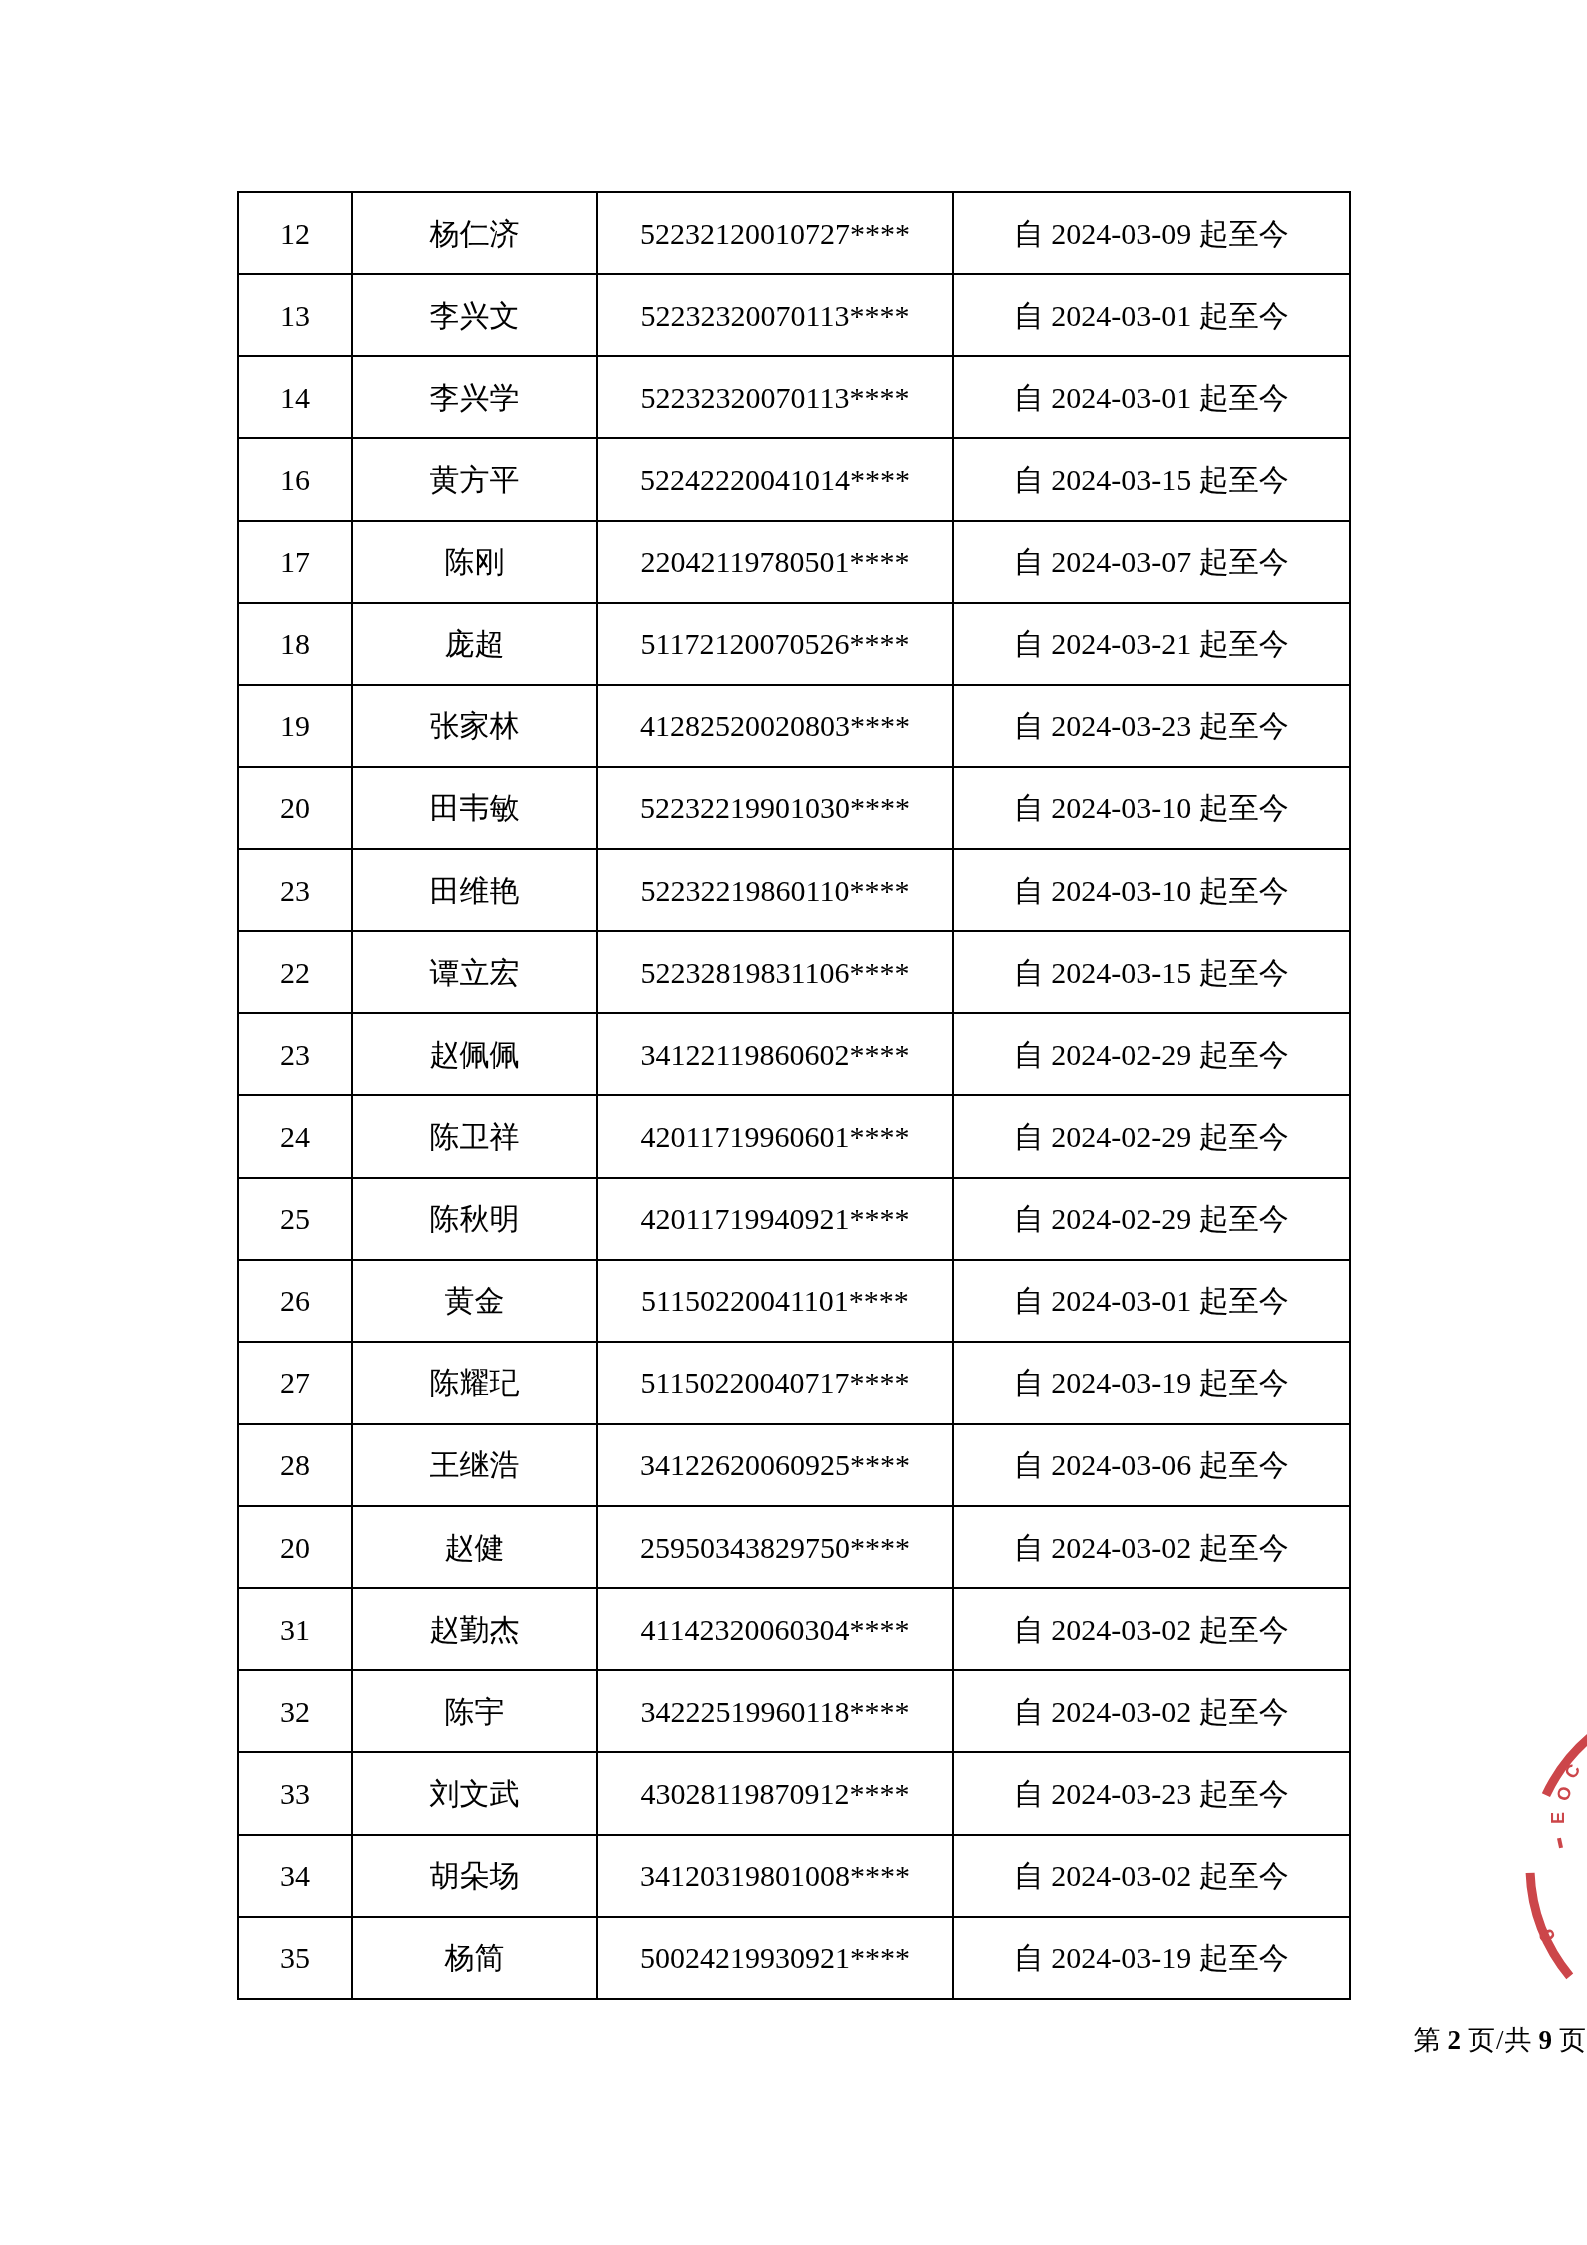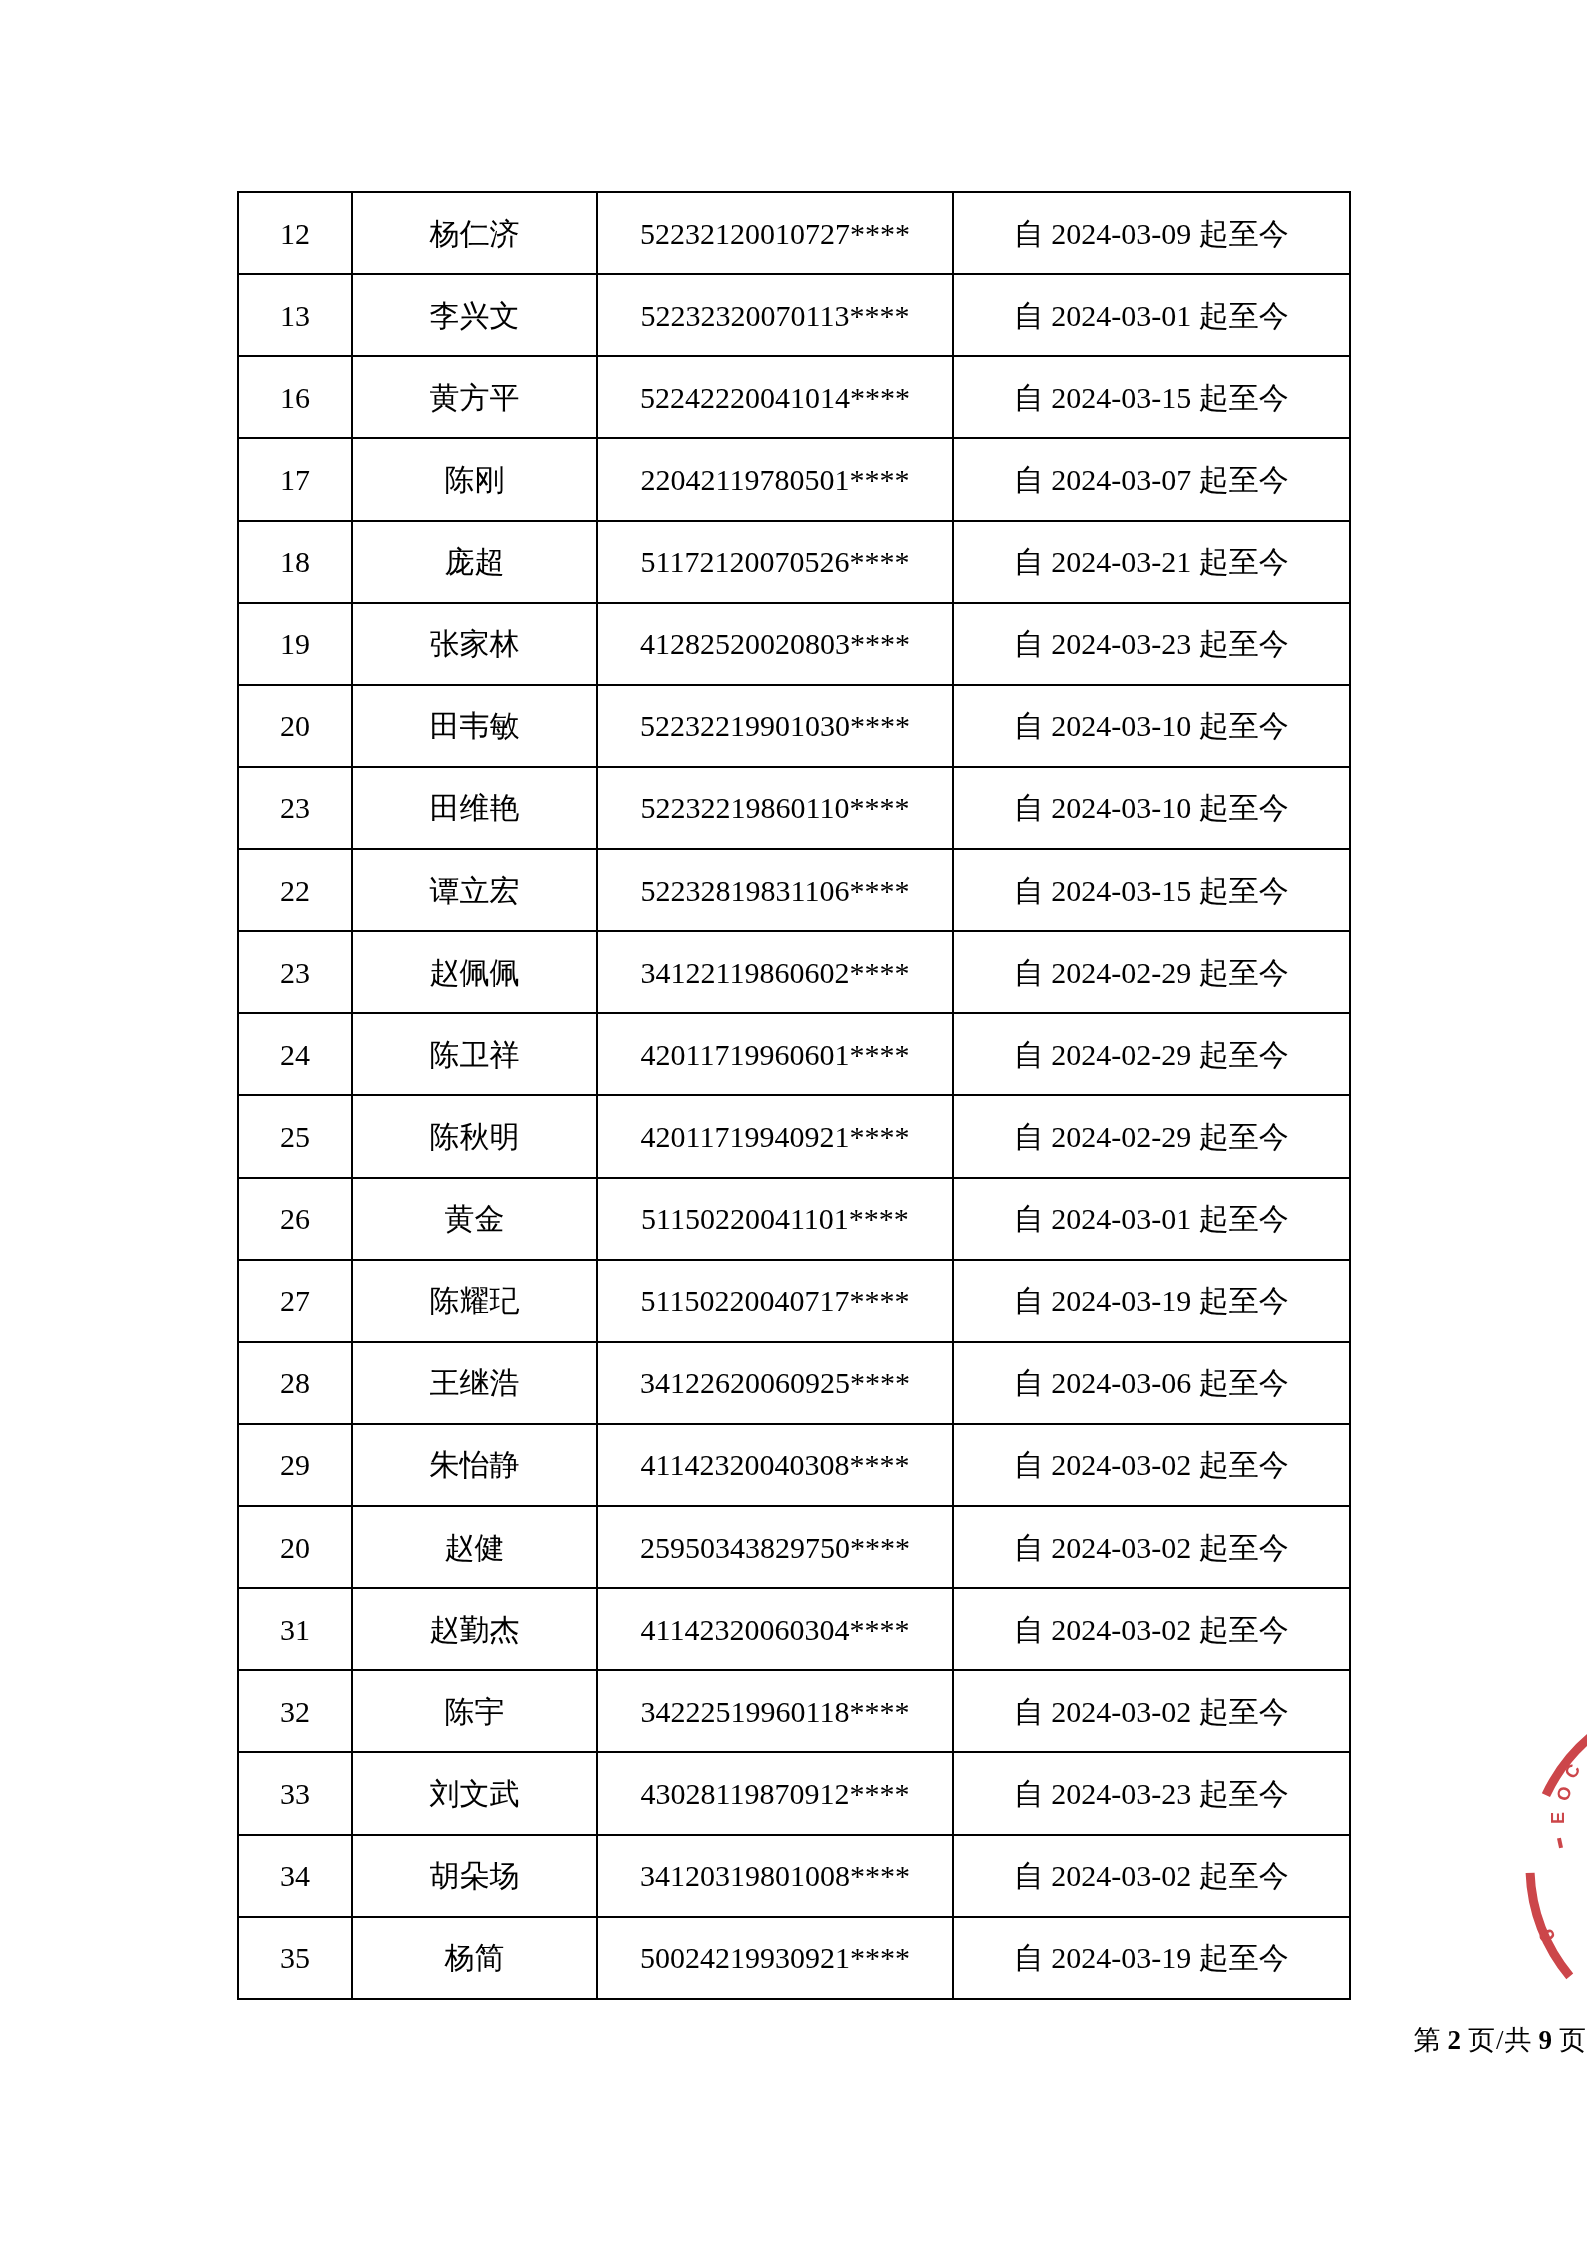--- a/index.html
+++ b/index.html
@@ -88,20 +88,26 @@
     <td>自 2024-03-09 起至今</td>
   </tr>
 
   <tr>
     <td>13</td>
     <td>李兴文</td>
     <td>52232320070113****</td>
     <td>自 2024-03-01 起至今</td>
   </tr>
 
+  <tr>
+    <td>14</td>
+    <td>李兴学</td>
+    <td>52232320070113****</td>
+    <td>自 2024-03-01 起至今</td>
+  </tr>
 
 
   <tr>
     <td>16</td>
     <td>黄方平</td>
     <td>52242220041014****</td>
     <td>自 2024-03-15 起至今</td>
   </tr>
 
   <tr>
@@ -181,26 +187,20 @@
     <td>自 2024-03-19 起至今</td>
   </tr>
 
   <tr>
     <td>28</td>
     <td>王继浩</td>
     <td>34122620060925****</td>
     <td>自 2024-03-06 起至今</td>
   </tr>
 
-  <tr>
-    <td>29</td>
-    <td>朱怡静</td>
-    <td>41142320040308****</td>
-    <td>自 2024-03-02 起至今</td>
-  </tr>
 
   <tr>
     <td>20</td>
     <td>赵健</td>
     <td>25950343829750****</td>
     <td>自 2024-03-02 起至今</td>
   </tr>
 
   <tr>
     <td>31</td>

